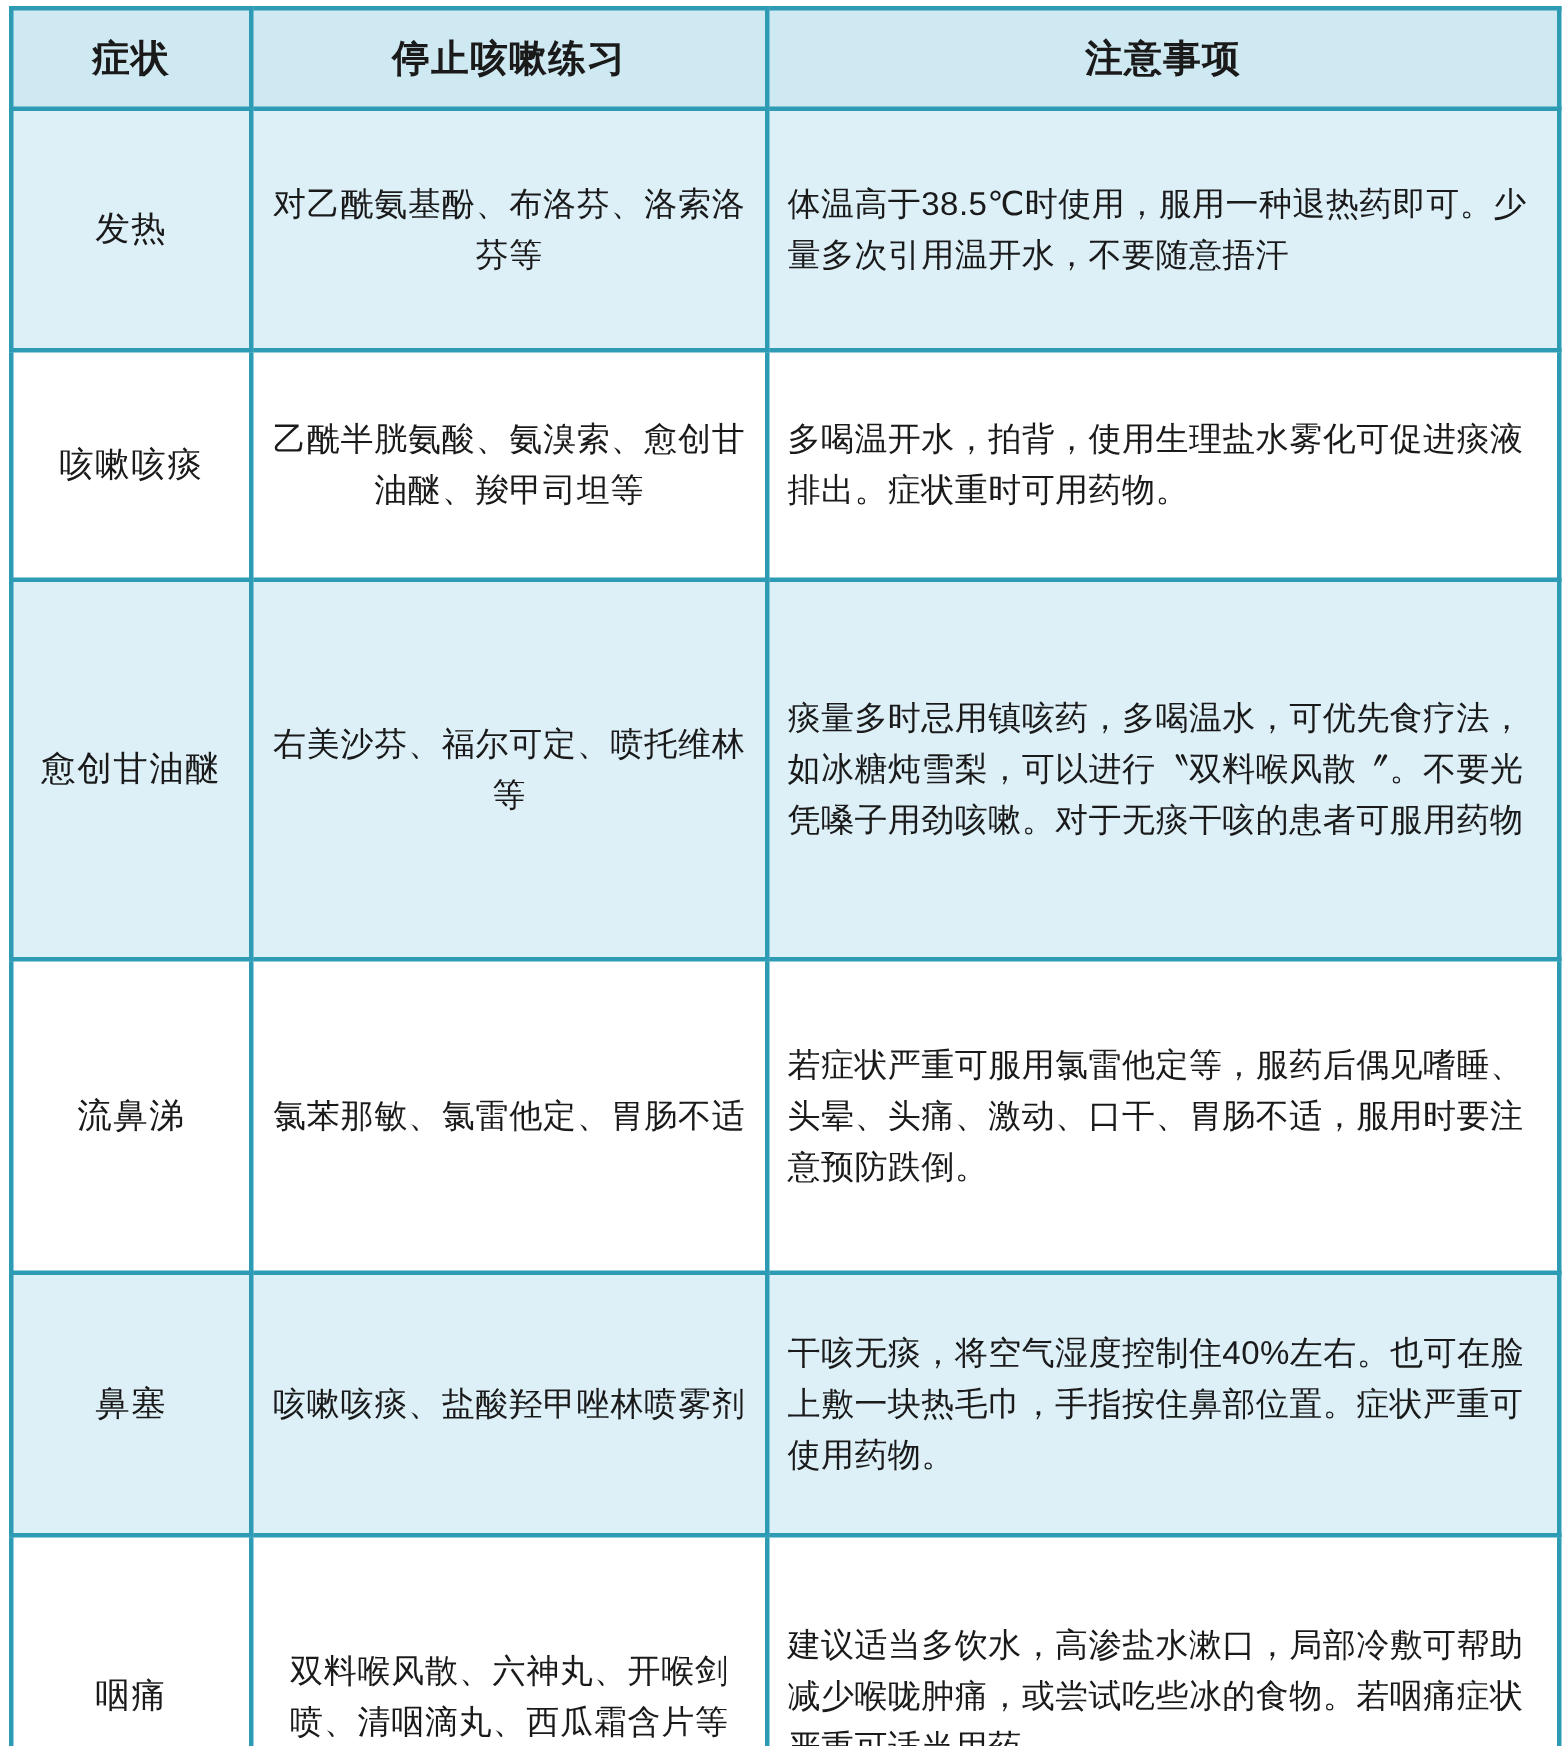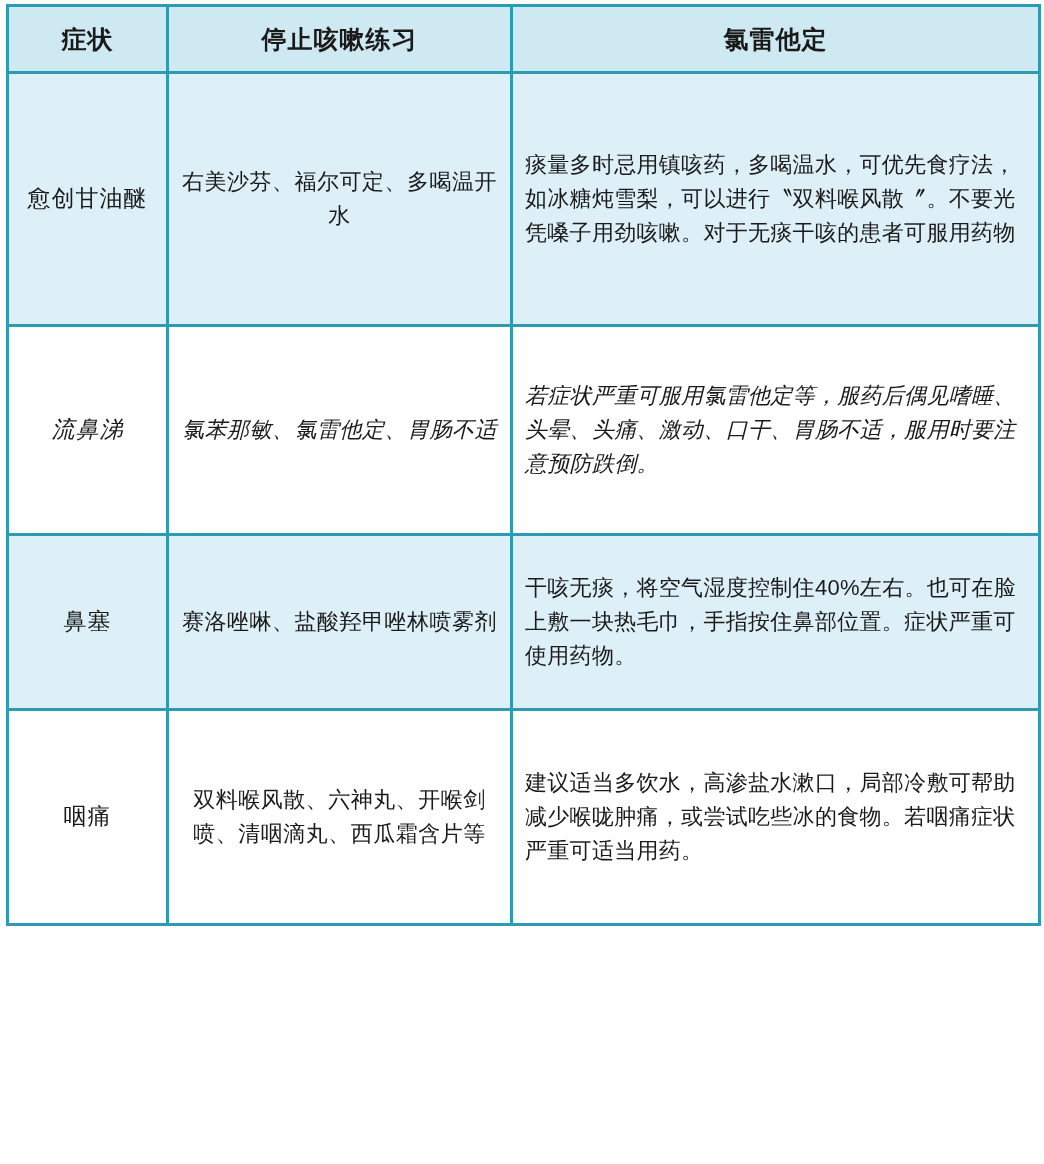--- a/index.html
+++ b/index.html
@@ -67,55 +67,65 @@
     letter-spacing: 0.5px;
   }
   td.notes {
     text-align: left;
     font-size: 22px;
     letter-spacing: 0.3px;
   }
   tr.r-fever td { height: 138px; }
   tr.r-cough-phlegm td { height: 130px; }
   tr.r-dry-cough td { height: 230px; }
-  tr.r-runny td { height: 186px; font-style: italic; }
+  tr.r-runny td { height: 186px; }
   tr.r-congestion td { height: 152px; }
   tr.r-sore td { height: 192px; }
 </style>
 </head>
 <body>
 
 <div class="sheet">
   <table class="med-table">
     <colgroup>
       <col class="c1">
       <col class="c2">
       <col class="c3">
     </colgroup>
     <thead>
       <tr>
         <th>症状</th>
         <th>停止咳嗽练习</th>
-        <th>氯雷他定</th>
+        <th>注意事项</th>
       </tr>
     </thead>
     <tbody>
+      <tr class="shaded r-fever">
+        <td class="symptom">发热</td>
+        <td class="drugs">对乙酰氨基酚、布洛芬、洛索洛芬等</td>
+        <td class="notes">体温高于38.5℃时使用，服用一种退热药即可。少量多次引用温开水，不要随意捂汗</td>
+      </tr>
+      <tr class="plain r-cough-phlegm">
+        <td class="symptom">咳嗽咳痰</td>
+        <td class="drugs">乙酰半胱氨酸、氨溴索、愈创甘油醚、羧甲司坦等</td>
+        <td class="notes">多喝温开水，拍背，使用生理盐水雾化可促进痰液排出。症状重时可用药物。</td>
+      </tr>
       <tr class="shaded r-dry-cough">
         <td class="symptom">愈创甘油醚</td>
-        <td class="drugs">右美沙芬、福尔可定、多喝温开水</td>
+        <td class="drugs">右美沙芬、福尔可定、喷托维林等</td>
         <td class="notes">痰量多时忌用镇咳药，多喝温水，可优先食疗法，如冰糖炖雪梨，可以进行〝双料喉风散〞。不要光凭嗓子用劲咳嗽。对于无痰干咳的患者可服用药物</td>
       </tr>
       <tr class="plain r-runny">
         <td class="symptom">流鼻涕</td>
         <td class="drugs">氯苯那敏、氯雷他定、胃肠不适</td>
         <td class="notes">若症状严重可服用氯雷他定等，服药后偶见嗜睡、头晕、头痛、激动、口干、胃肠不适，服用时要注意预防跌倒。</td>
       </tr>
       <tr class="shaded r-congestion">
         <td class="symptom">鼻塞</td>
-        <td class="drugs">赛洛唑啉、盐酸羟甲唑林喷雾剂</td>
+        <td class="drugs">咳嗽咳痰、盐酸羟甲唑林喷雾剂</td>
         <td class="notes">干咳无痰，将空气湿度控制住40%左右。也可在脸上敷一块热毛巾，手指按住鼻部位置。症状严重可使用药物。</td>
       </tr>
       <tr class="plain r-sore">
         <td class="symptom">咽痛</td>
         <td class="drugs">双料喉风散、六神丸、开喉剑喷、清咽滴丸、西瓜霜含片等</td>
         <td class="notes">建议适当多饮水，高渗盐水漱口，局部冷敷可帮助减少喉咙肿痛，或尝试吃些冰的食物。若咽痛症状严重可适当用药。</td>
       </tr>
 
     </tbody>
   </table>

